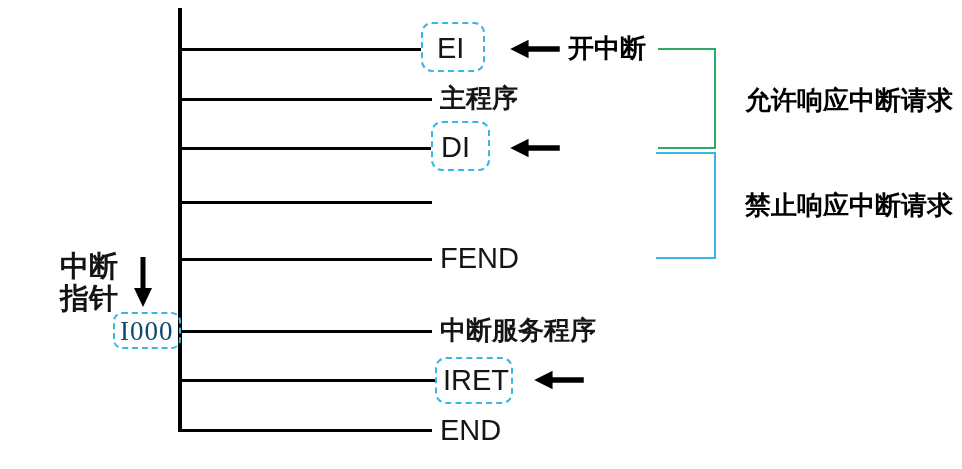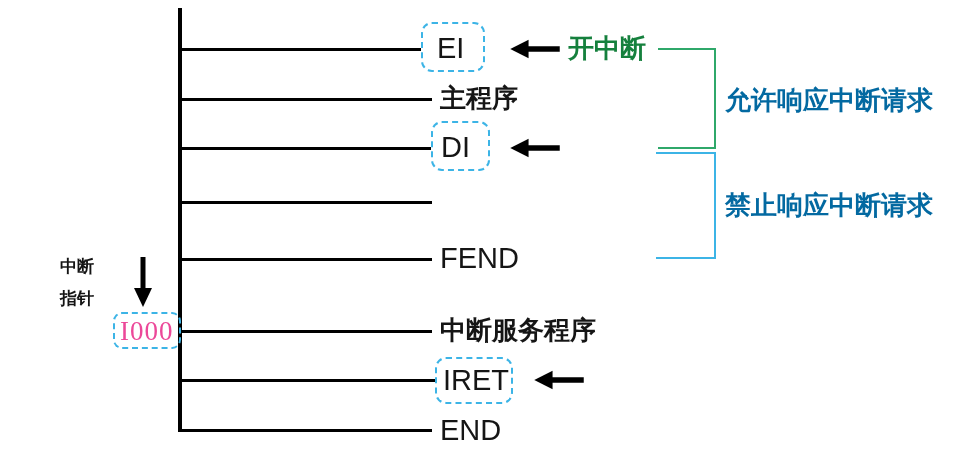--- a/index.html
+++ b/index.html
@@ -57,47 +57,48 @@
     position: absolute;
     border: 2px dashed #3cb4e6;
     border-radius: 9px;
     box-sizing: border-box;
     background: transparent;
   }
   .pointer-box-text {
     position: absolute;
     font-family: "Liberation Serif", "DejaVu Serif", serif;
     font-size: 27px;
-    color: #ec4899;
+    color: #0c4a6e;
     white-space: nowrap;
     letter-spacing: 1px;
   }
   .annot-text {
     position: absolute;
     font-family: "DejaVu Sans", "Liberation Sans", sans-serif;
     font-weight: 600;
     font-size: 26px;
     line-height: 1;
-    color: #15803d;
+    color: #000000;
     white-space: nowrap;
   }
   .side-text {
     position: absolute;
     font-family: "DejaVu Sans", "Liberation Sans", sans-serif;
     font-weight: 600;
     font-size: 26px;
     line-height: 1;
-    color: #0369a1;
+    color: #000000;
     white-space: nowrap;
+    margin-left: 20px;
   }
   .pointer-caption {
     position: absolute;
     font-family: "DejaVu Sans", "Liberation Sans", sans-serif;
     font-weight: 600;
-    font-size: 17px;
+    font-size: 29px;
     line-height: 29px;
     color: #141414;
     white-space: nowrap;
     text-align: left;
   }
   .arrow-left {
     position: absolute;
     height: 22px;
   }
   .arrow-down {

